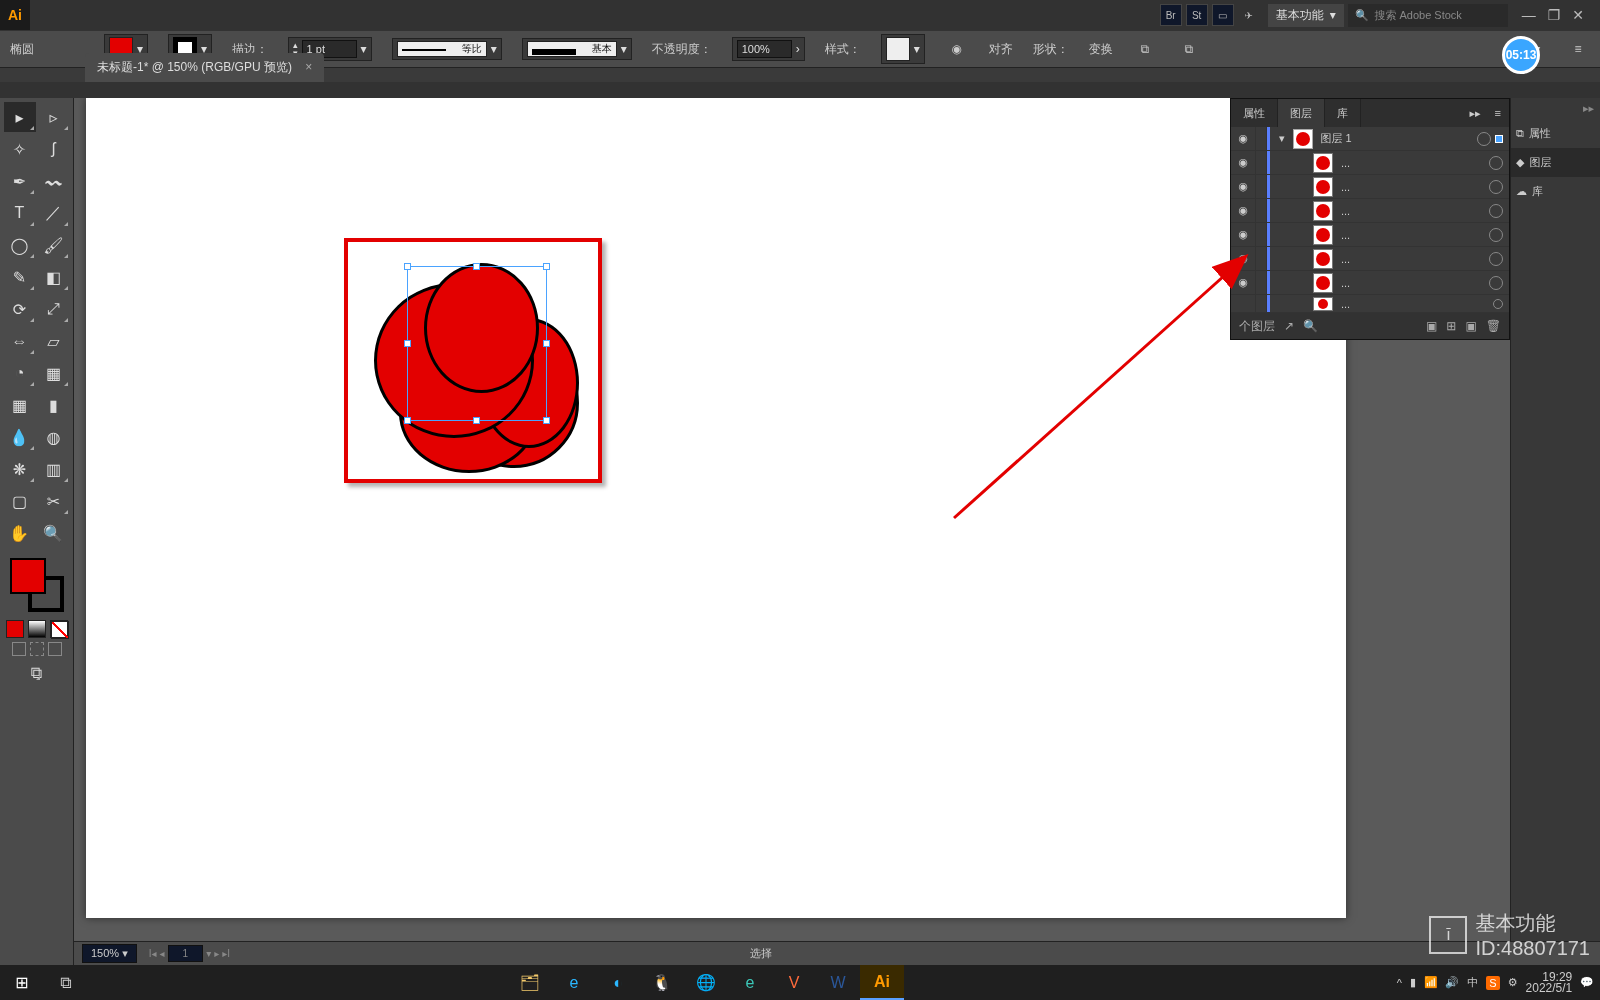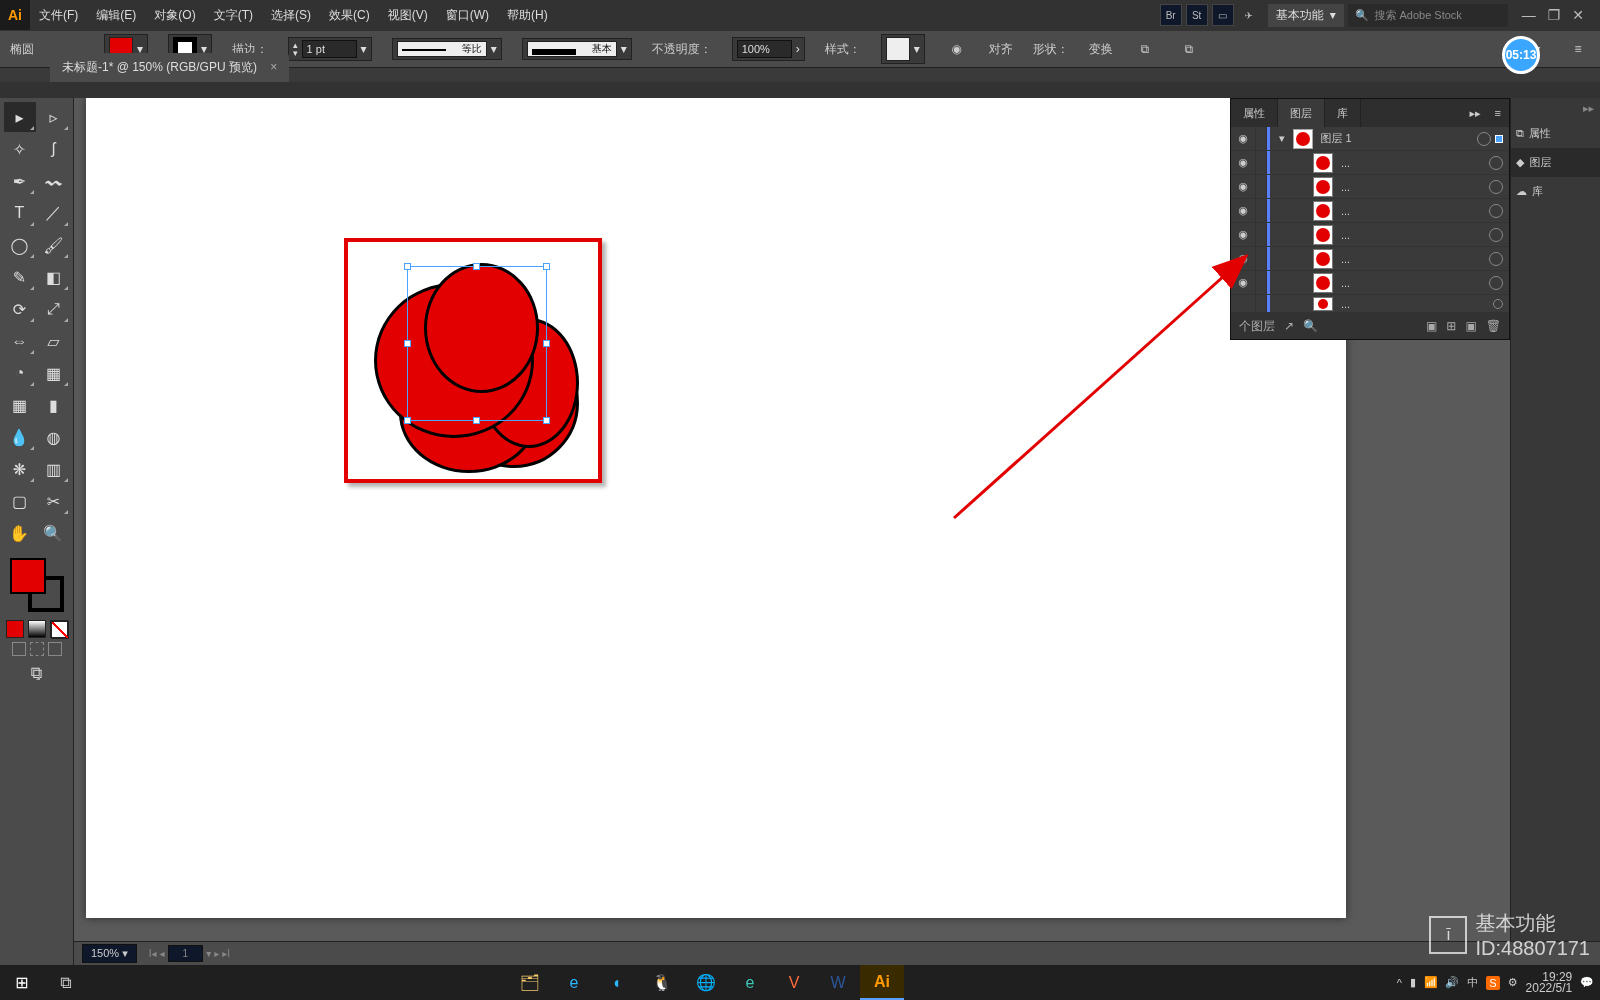--- a/index.html
+++ b/index.html
@@ -20,21 +20,21 @@
   .swatch { width:24px; height:24px; border:1px solid #222; display:inline-block;}
   .dd-wrap { display:flex; align-items:center; background:#3a3a3a; border:1px solid #222; padding:2px 4px; gap:4px;}
   .num-box { width:55px; background:#2a2a2a; border:1px solid #111; color:#ddd; font-size:11px; padding:2px 4px;}
   .line-prev { width:90px; height:16px; background:#eee; border:1px solid #222; display:flex; align-items:center; justify-content:center; font-size:10px; color:#111; position:relative;}
   .line-prev::before { content:""; position:absolute; left:4px; right:40px; top:50%; height:2px; background:#000;}
   .line-prev span { position:absolute; right:4px; }
   .thick-line::before{height:6px;}
   .opt-icon{width:24px;height:24px;display:flex;align-items:center;justify-content:center;color:#ccc;}
   .clock-badge{position:absolute;right:60px;top:36px;width:38px;height:38px;border-radius:50%;background:#3aa6ff;color:#fff;font-size:12px;font-weight:bold;display:flex;align-items:center;justify-content:center;border:3px solid #fff;z-index:200;}
   
-  .tabbar { height:14px; background:#3a3a3a; display:flex; align-items:flex-end; padding-left:50px;}
+  .tabbar { height:14px; background:#3a3a3a; display:flex; align-items:flex-end; padding-left:85px;}
   .tab { background:#4b4b4b; color:#ddd; font-size:12px; padding:6px 12px 6px 12px; border-top-left-radius:4px;border-top-right-radius:4px; position:relative;}
   .tab .close{margin-left:10px; color:#aaa;}
   
   .main { position:absolute; top:98px; bottom:35px; left:0; right:0; display:flex;}
   .toolbox { width:74px; background:#4b4b4b; border-right:1px solid #222; display:flex; flex-direction:column; align-items:center; padding-top:4px;}
   .tool-grid{display:grid;grid-template-columns:32px 32px;grid-auto-rows:30px;gap:2px;}
   .tool{display:flex;align-items:center;justify-content:center;color:#ddd;font-size:16px;position:relative;}
   .tool.sel{background:#2a2a2a;}
   .tool .tri{position:absolute;right:2px;bottom:2px;width:0;height:0;border-left:4px solid transparent;border-bottom:4px solid #aaa;}
   .fillstroke{margin-top:10px;position:relative;width:54px;height:54px;}
@@ -84,31 +84,20 @@
   .arrow-ann{position:absolute;z-index:100;pointer-events:none;}
   
   .watermark{position:absolute;right:10px;bottom:40px;color:rgba(255,255,255,.75);font-size:20px;z-index:150;text-align:left;display:flex;align-items:center;gap:8px;}
   .watermark .wm-icon{width:38px;height:38px;border:2px solid rgba(255,255,255,.7);display:flex;align-items:center;justify-content:center;font-size:16px;}
 </style>
 </head>
 <body>
 
 <div class="menubar">
   <div class="ai-logo">Ai</div>
-  <div class="menu-items">
-    <span>文件(F)</span>
-    <span>编辑(E)</span>
-    <span>对象(O)</span>
-    <span>文字(T)</span>
-    <span>选择(S)</span>
-    <span>效果(C)</span>
-    <span>视图(V)</span>
-    <span>窗口(W)</span>
-    <span>帮助(H)</span>
-  </div>
   <div class="menu-right">
     <div class="menu-icon">Br</div>
     <div class="menu-icon">St</div>
     <div class="menu-icon">▭</div>
     <div class="menu-icon" style="background:none;border:none">✈</div>
     <div style="flex:1"></div>
     <div class="workspace-dd">
         <span>基本功能</span>
         <span>▾</span>
       </div>
@@ -388,20 +377,21 @@
 <div class="statusbar">
   <div class="zoom"><span>150%</span> ▾</div>
   <div class="nav-arrows">
     <span>I◂</span>
       <span>◂</span>
     <span class="zoom" style="padding:2px 14px">1</span>
     <span>▾</span>
       <span>▸</span>
       <span>▸I</span>
   </div>
+  <div style="flex:1;text-align:center">选择</div>
   <div style="width:300px"></div>
 </div>
 
 <div class="watermark">
   <div class="wm-icon">ī</div>
   <div>
     <div>基本功能</div>
     <div>ID:48807171</div>
   </div>
 </div>

